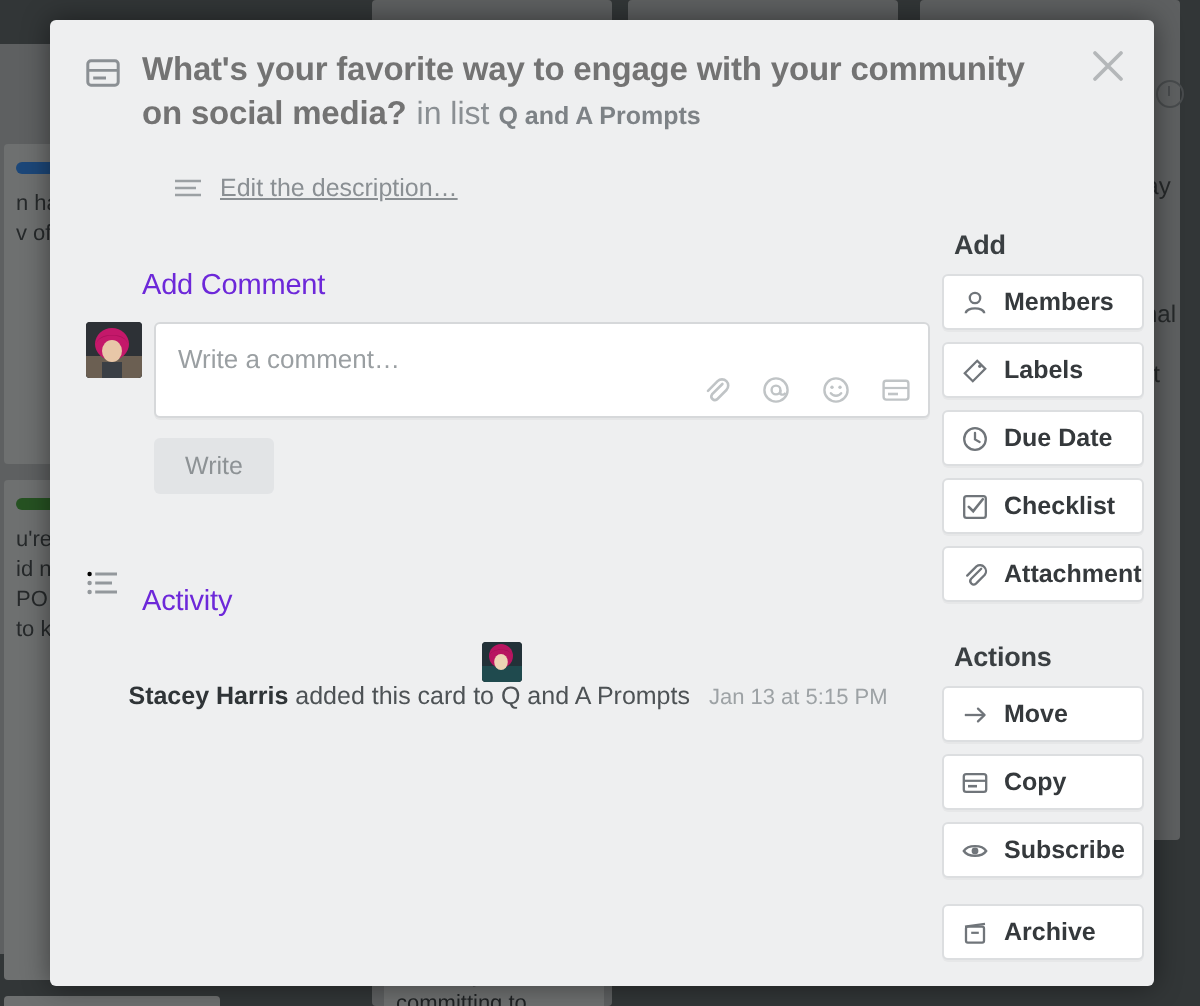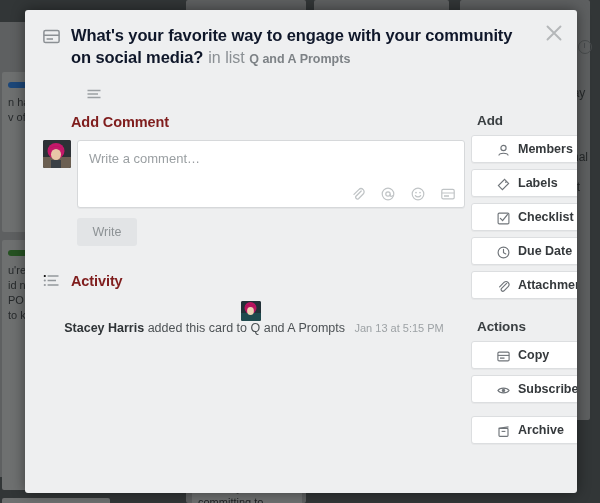--- a/index.html
+++ b/index.html
@@ -84,21 +84,21 @@
   .hdr-icon {
     flex: 0 0 auto;
     width: 17px; height: 17px;
     margin-top: 4px; margin-right: 11px;
     color: #8b9094;
   }
   .hdr-text { flex: 1 1 auto; }
   .card-title {
     font-size: 16.5px;
     font-weight: bold;
-    color: #0f172a;
+    color: #737373;
     line-height: 22px;
     display: inline;
     letter-spacing: -0.1px;
   }
   .in-list {
     font-size: 16px;
     color: #8a8f93;
     line-height: 22px;
     margin-left: 5px;
   }
@@ -126,41 +126,41 @@
   .body-wrap { display: flex; }
   .main-col { width: 440px; flex: 0 0 440px; padding-left: 18px; }
   .side-col { flex: 1 1 auto; padding-left: 6px; padding-right: 18px; }
 
   .section-head {
     display: flex; align-items: center;
     margin-top: 14px;
   }
   .section-icon { width: 17px; height: 17px; margin-right: 11px; color:#8b9094; flex:0 0 auto;}
   .section-title {
-    font-size: 14.5px; font-weight: bold; color:#7f1d1d; letter-spacing:-0.1px;
+    font-size: 14.5px; font-weight: normal; color:#6d28d9; letter-spacing:-0.1px;margin-top:20px;
   }
 
   
   .composer { display: flex; margin-top: 10px; }
   .avatar {
     flex: 0 0 auto;
     width: 28px; height: 28px;
     margin-right: 6px;
     border-radius: 2px;
     overflow: hidden;
     background: #2b2f33;
   }
   .avatar.sm { width: 20px; height: 20px; margin-right: 7px; }
 
   .comment-box {
     flex: 1 1 auto;
     background: #fff;
     border: 1px solid #d6d8da;
     border-radius: 3px;
-    height: 68px;
+    height: 48px;
     position: relative;
     box-shadow: 0 1px 0 rgba(0,0,0,0.04);
   }
   .comment-placeholder {
     position: absolute; left: 11px; top: 10px;
     font-size: 13px; color: #9a9fa2;
   }
   .comment-tools {
     position: absolute; right: 9px; bottom: 6px;
     display: flex; align-items: center; gap: 16px;
@@ -192,21 +192,21 @@
   }
   .side-head.actions { margin-top: 20px; }
 
   .side-btn {
     display: flex; align-items: center;
     height: 28px;
     background: #fff;
     border: 1px solid #dcdee0;
     border-radius: 3px;
     margin-bottom: 6px;
-    padding-left: 25px;
+    padding-left: 9px;
     cursor: pointer;
     box-shadow: 0 1px 0 rgba(0,0,0,0.03);
   }
   .side-btn .sb-icon { width: 13px; height: 13px; margin-right: 8px; color: #70757a; flex:0 0 auto; }
   .side-btn .sb-label { font-size: 12.5px; font-weight: bold; color: #35393c; }
   .side-gap { height: 7px; }
 </style>
 </head>
 <body>
 
@@ -273,20 +273,21 @@
     </div>
 
     <div class="desc-row">
       <div class="desc-icon">
         <svg viewBox="0 0 14 12" width="14" height="12">
           <line x1="0.5" y1="1.5" x2="13.5" y2="1.5" stroke="#9ba0a3" stroke-width="1.3"></line>
           <line x1="0.5" y1="5" x2="11" y2="5" stroke="#9ba0a3" stroke-width="1.3"></line>
           <line x1="0.5" y1="8.5" x2="13.5" y2="8.5" stroke="#9ba0a3" stroke-width="1.3"></line>
         </svg>
       </div>
+      <span class="desc-link">Edit the description…</span>
     </div>
 
     <div class="body-wrap">
 
       <div class="main-col">
 
         <div class="section-head">
           <div class="section-icon">
             <svg viewBox="0 0 17 17" width="17" height="17">
               <path d="M8.5 2.2 C12.4 2.2 15.3 4.6 15.3 7.6 C15.3 10.6 12.4 13 8.5 13
@@ -397,49 +398,58 @@
               <path d="M7.6 1.4 L11.6 5.4 L5.4 11.6 L1.4 7.6 Z" fill="none" stroke="#70757a" stroke-width="1.15"></path>
               <circle cx="8.9" cy="4.1" r="0.85" fill="#70757a"></circle>
             </svg>
           </span>
           <span class="sb-label">Labels</span>
         </div>
 
         <div class="side-btn">
           <span class="sb-icon">
             <svg viewBox="0 0 13 13" width="13" height="13">
+              <circle cx="6.5" cy="6.5" r="5.4" fill="none" stroke="#70757a" stroke-width="1.15"></circle>
+              <path d="M6.5 3.4 L6.5 6.7 L8.8 8" fill="none" stroke="#70757a" stroke-width="1.15" stroke-linecap="round"></path>
+            </svg>
+          </span>
+          <span class="sb-label">Due Date</span>
+        </div>
+
+        <div class="side-btn">
+          <span class="sb-icon">
+            <svg viewBox="0 0 13 13" width="13" height="13">
               <rect x="1.1" y="1.1" width="10.8" height="10.8" rx="1.2" ry="1.2" fill="none" stroke="#70757a" stroke-width="1.15"></rect>
               <path d="M3.4 6.4 L5.6 8.6 L10.4 2.6" fill="none" stroke="#70757a" stroke-width="1.3" stroke-linecap="round"></path>
             </svg>
           </span>
           <span class="sb-label">Checklist</span>
         </div>
 
         <div class="side-btn">
           <span class="sb-icon">
             <svg viewBox="0 0 13 13" width="13" height="13">
-              <circle cx="6.5" cy="6.5" r="5.4" fill="none" stroke="#70757a" stroke-width="1.15"></circle>
-              <path d="M6.5 3.4 L6.5 6.7 L8.8 8" fill="none" stroke="#70757a" stroke-width="1.15" stroke-linecap="round"></path>
-            </svg>
-          </span>
-          <span class="sb-label">Due Date</span>
-        </div>
-
-        <div class="side-btn">
-          <span class="sb-icon">
-            <svg viewBox="0 0 13 13" width="13" height="13">
               <path d="M9.6 3.4 L4.6 8.4 a1.7 1.7 0 0 0 2.4 2.4 L11.4 6.4
                        a3 3 0 0 0 -4.2 -4.2 L2.6 6.8" fill="none" stroke="#70757a" stroke-width="1.15" stroke-linecap="round"></path>
             </svg>
           </span>
           <span class="sb-label">Attachment</span>
         </div>
 
         <div class="side-head actions">Actions</div>
 
+        <div class="side-btn">
+          <span class="sb-icon">
+            <svg viewBox="0 0 13 13" width="13" height="13">
+              <line x1="1.4" y1="6.5" x2="11.2" y2="6.5" stroke="#70757a" stroke-width="1.15"></line>
+              <path d="M8 3.3 L11.3 6.5 L8 9.7" fill="none" stroke="#70757a" stroke-width="1.15" stroke-linecap="round" stroke-linejoin="round"></path>
+            </svg>
+          </span>
+          <span class="sb-label">Move</span>
+        </div>
 
         <div class="side-btn">
           <span class="sb-icon">
             <svg viewBox="0 0 13 13" width="13" height="13">
               <rect x="0.9" y="2.1" width="11.2" height="8.8" rx="1.2" ry="1.2" fill="none" stroke="#70757a" stroke-width="1.15"></rect>
               <line x1="0.9" y1="5.4" x2="12.1" y2="5.4" stroke="#70757a" stroke-width="1.1"></line>
               <line x1="3" y1="8.1" x2="7.5" y2="8.1" stroke="#70757a" stroke-width="1.3"></line>
             </svg>
           </span>
           <span class="sb-label">Copy</span>

